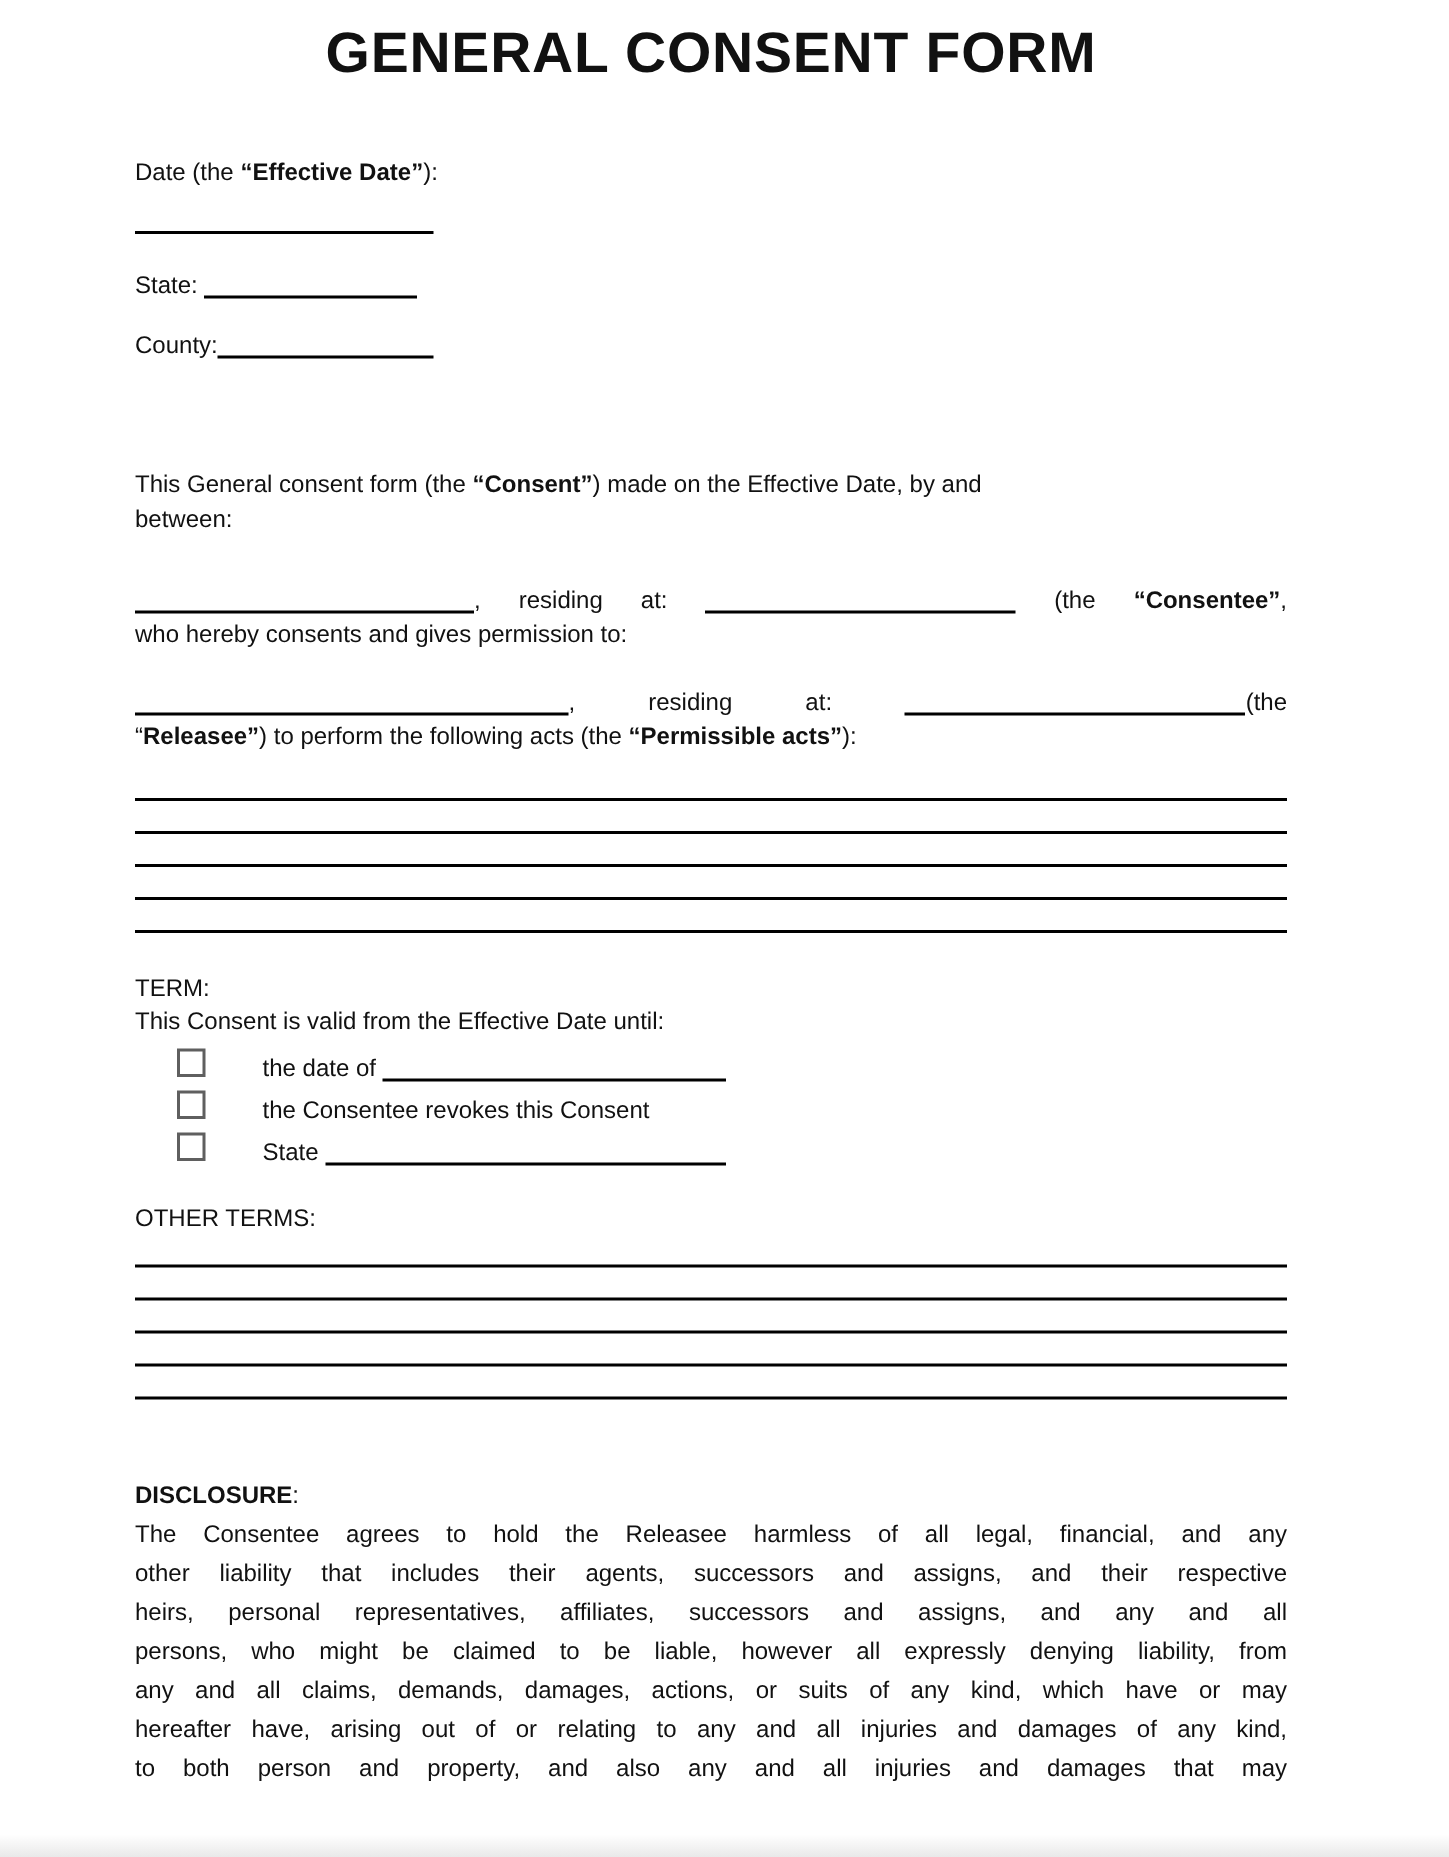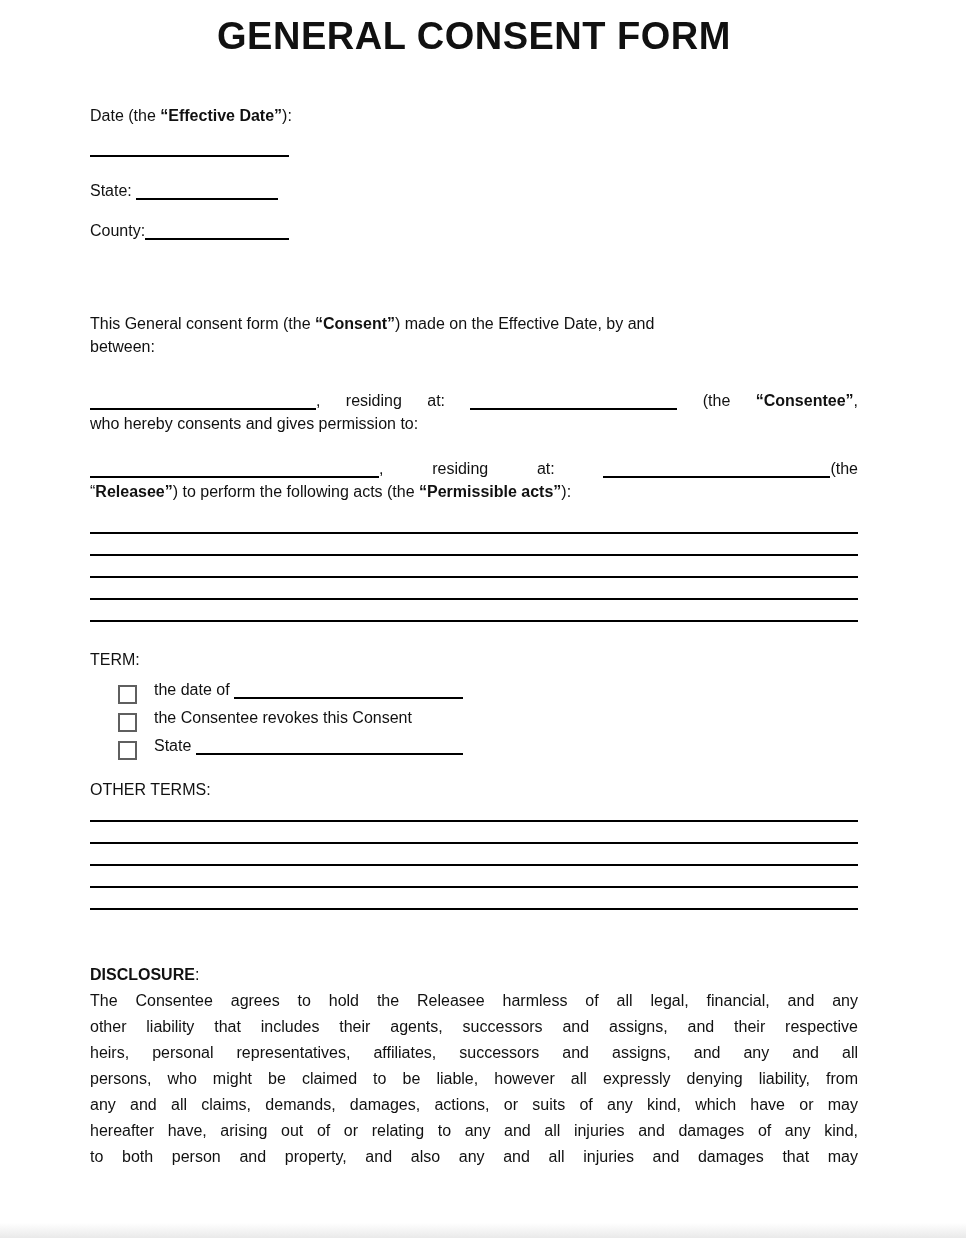--- a/index.html
+++ b/index.html
@@ -41,21 +41,21 @@
   .clause-a{margin-top:31px;}
   .clause-b{margin-top:22px;}
   .jl{text-align:justify;text-align-last:justify;}
   .rules{margin-top:9px;}
   .rules-2{margin-top:0;}
   .rule{height:20px;border-bottom:2px solid var(--rule_line);}
   .sec-heading{font-weight:400;line-height:20px;}
   .term-heading{margin-top:28px;}
   .term-intro{line-height:23px;}
   .options{margin-top:6px;padding-left:28px;}
-  .opt{height:28px;display:flex;align-items:flex-end;}
+  .opt{height:28px;display:flex;align-items:flex-start;gap:21px;}
   .cb{
     width:15px;height:15px;flex:none;
     border:2px solid var(--checkbox_border);
     background:#fff;
     margin-right:17px;
   }
   .opt-label{line-height:28px;}
   .other-terms-heading{margin-top:20px;}
   .disclosure-heading{margin-top:55px;font-weight:400;}
   .disclosure-heading .b{font-weight:700;}
@@ -97,20 +97,21 @@
 
   <div class="rules rules-1">
     <div class="rule"></div>
     <div class="rule"></div>
     <div class="rule"></div>
     <div class="rule"></div>
     <div class="rule"></div>
   </div>
 
   <div class="sec-heading term-heading">TERM:</div>
+  <div class="term-intro">This Consent is valid from the Effective Date until:</div>
 
   <div class="options">
     <div class="opt">
       <span class="cb"></span>
       <span class="opt-label"><span>the date of </span><span class="blank" style="width: 229px;"></span></span>
     </div>
     <div class="opt">
       <span class="cb"></span>
       <span class="opt-label"><span>the Consentee revokes this Consent</span></span>
     </div>

